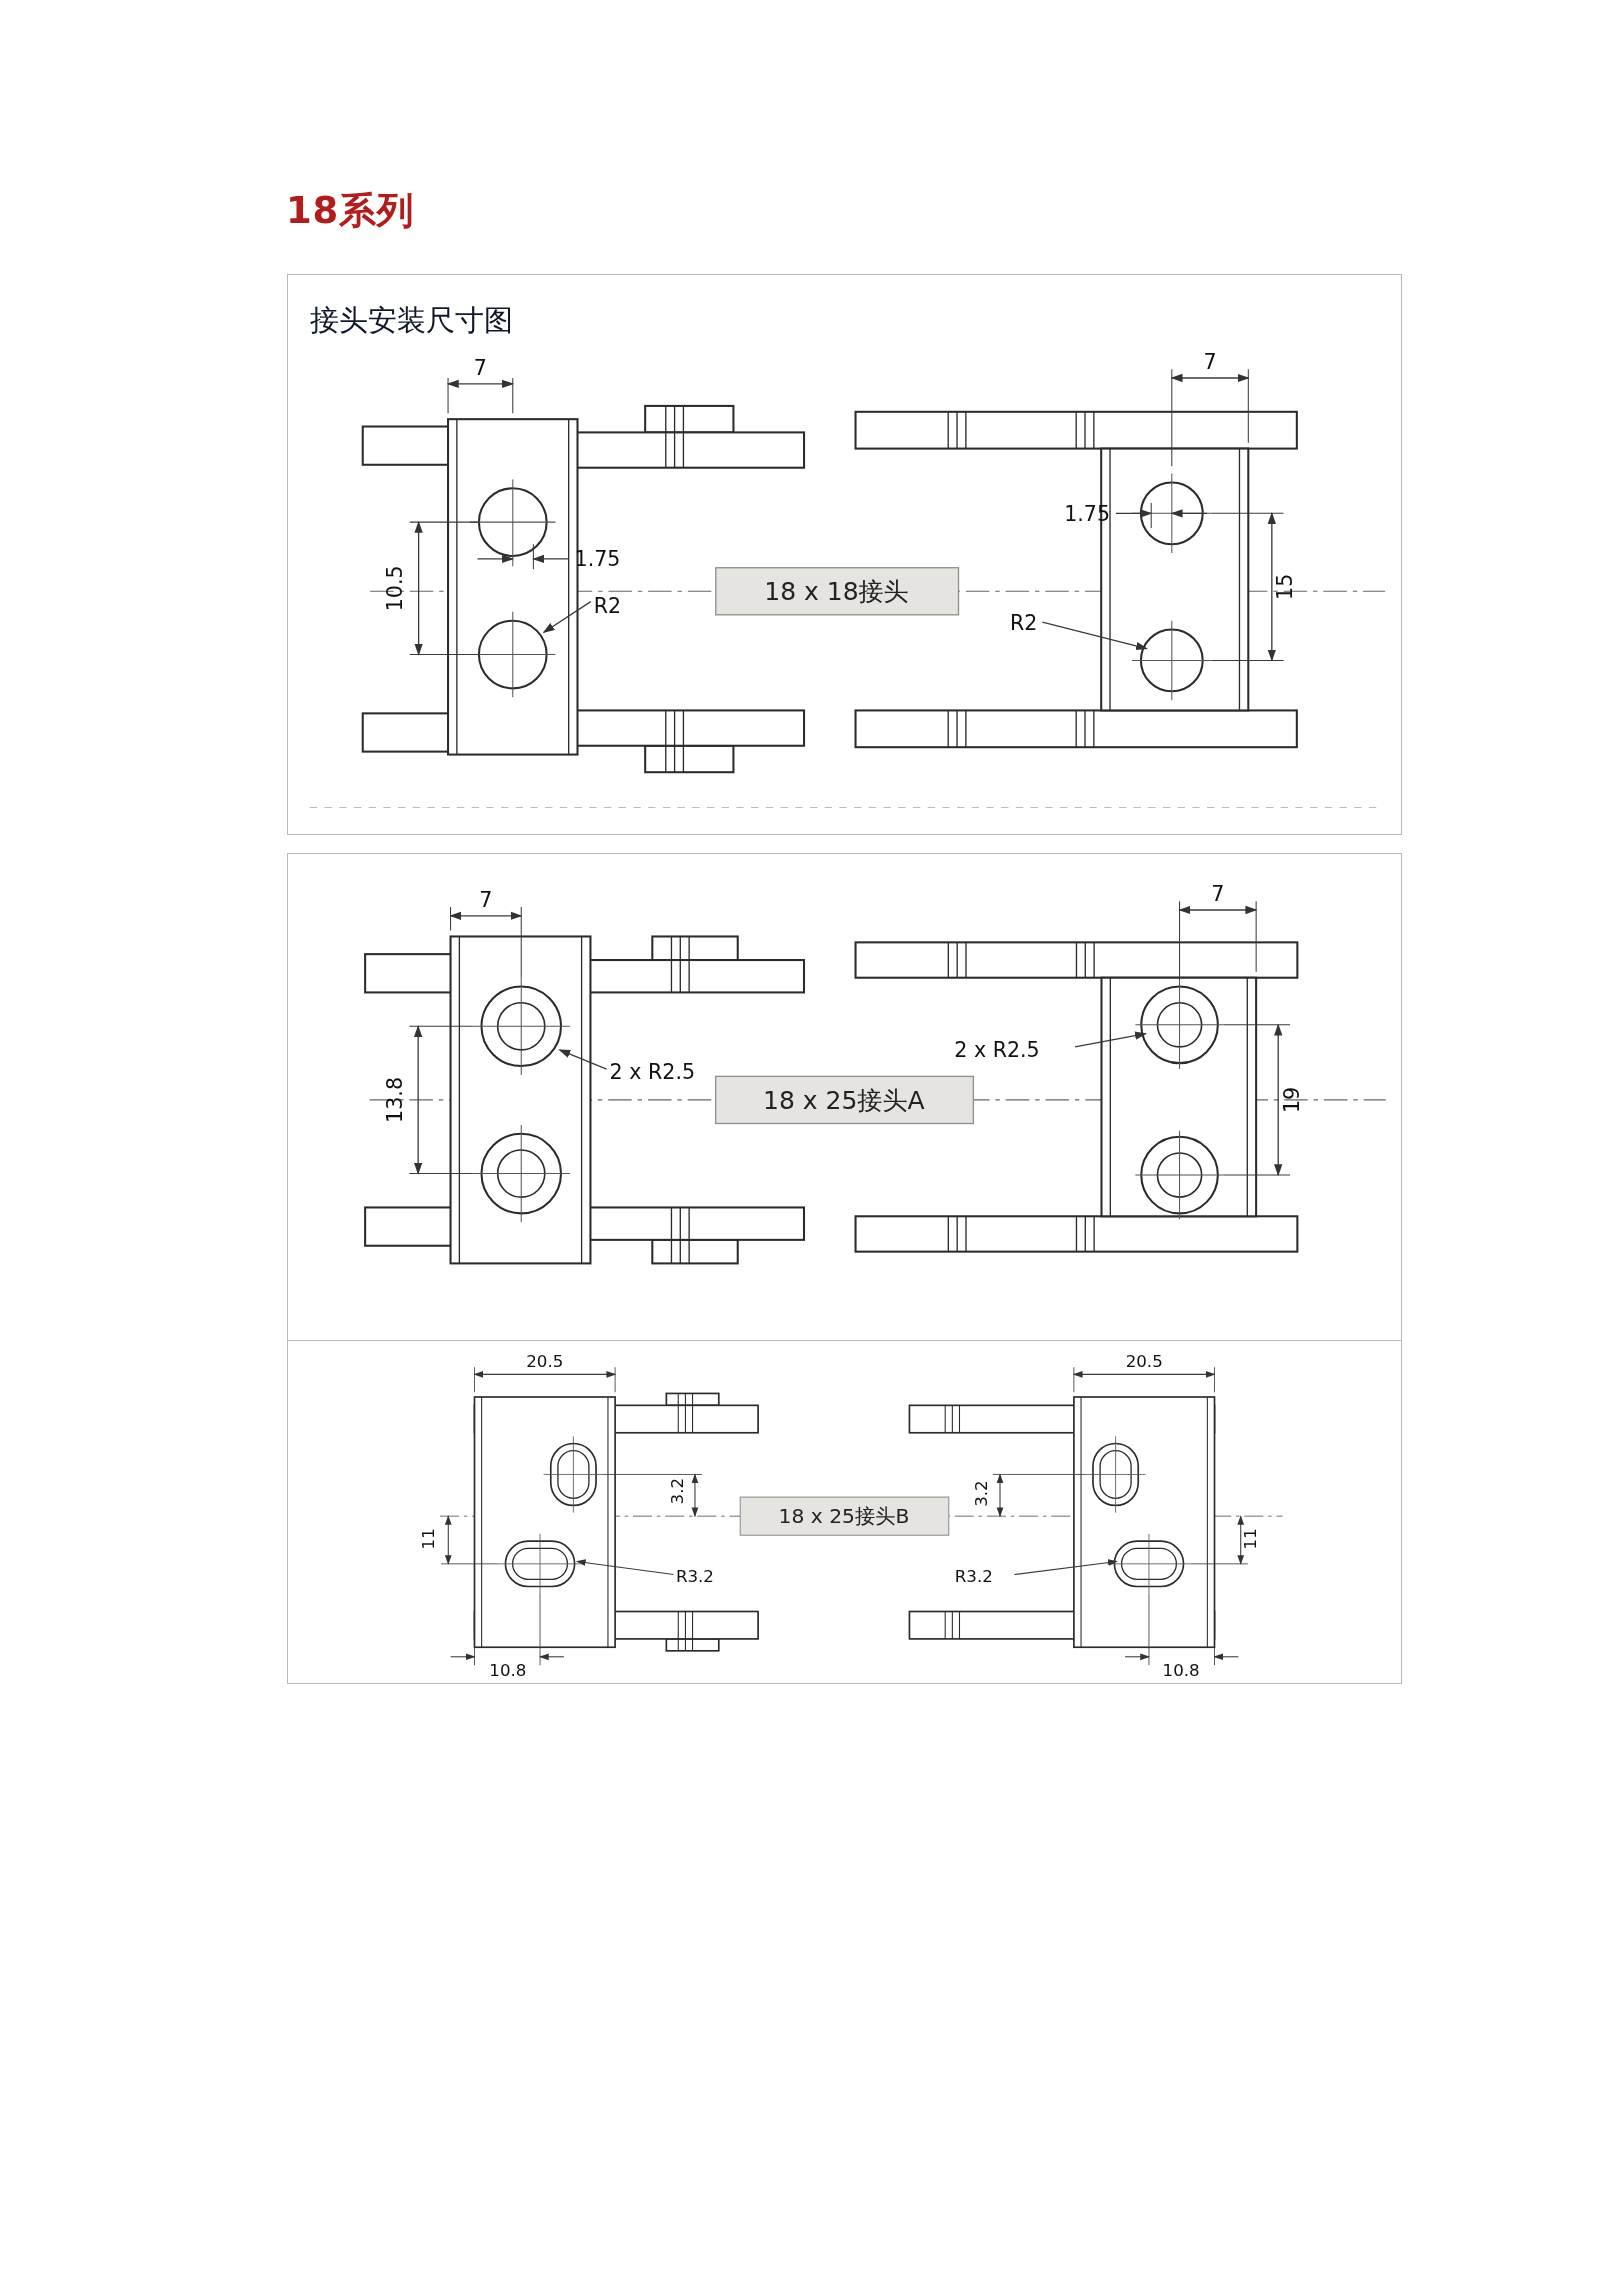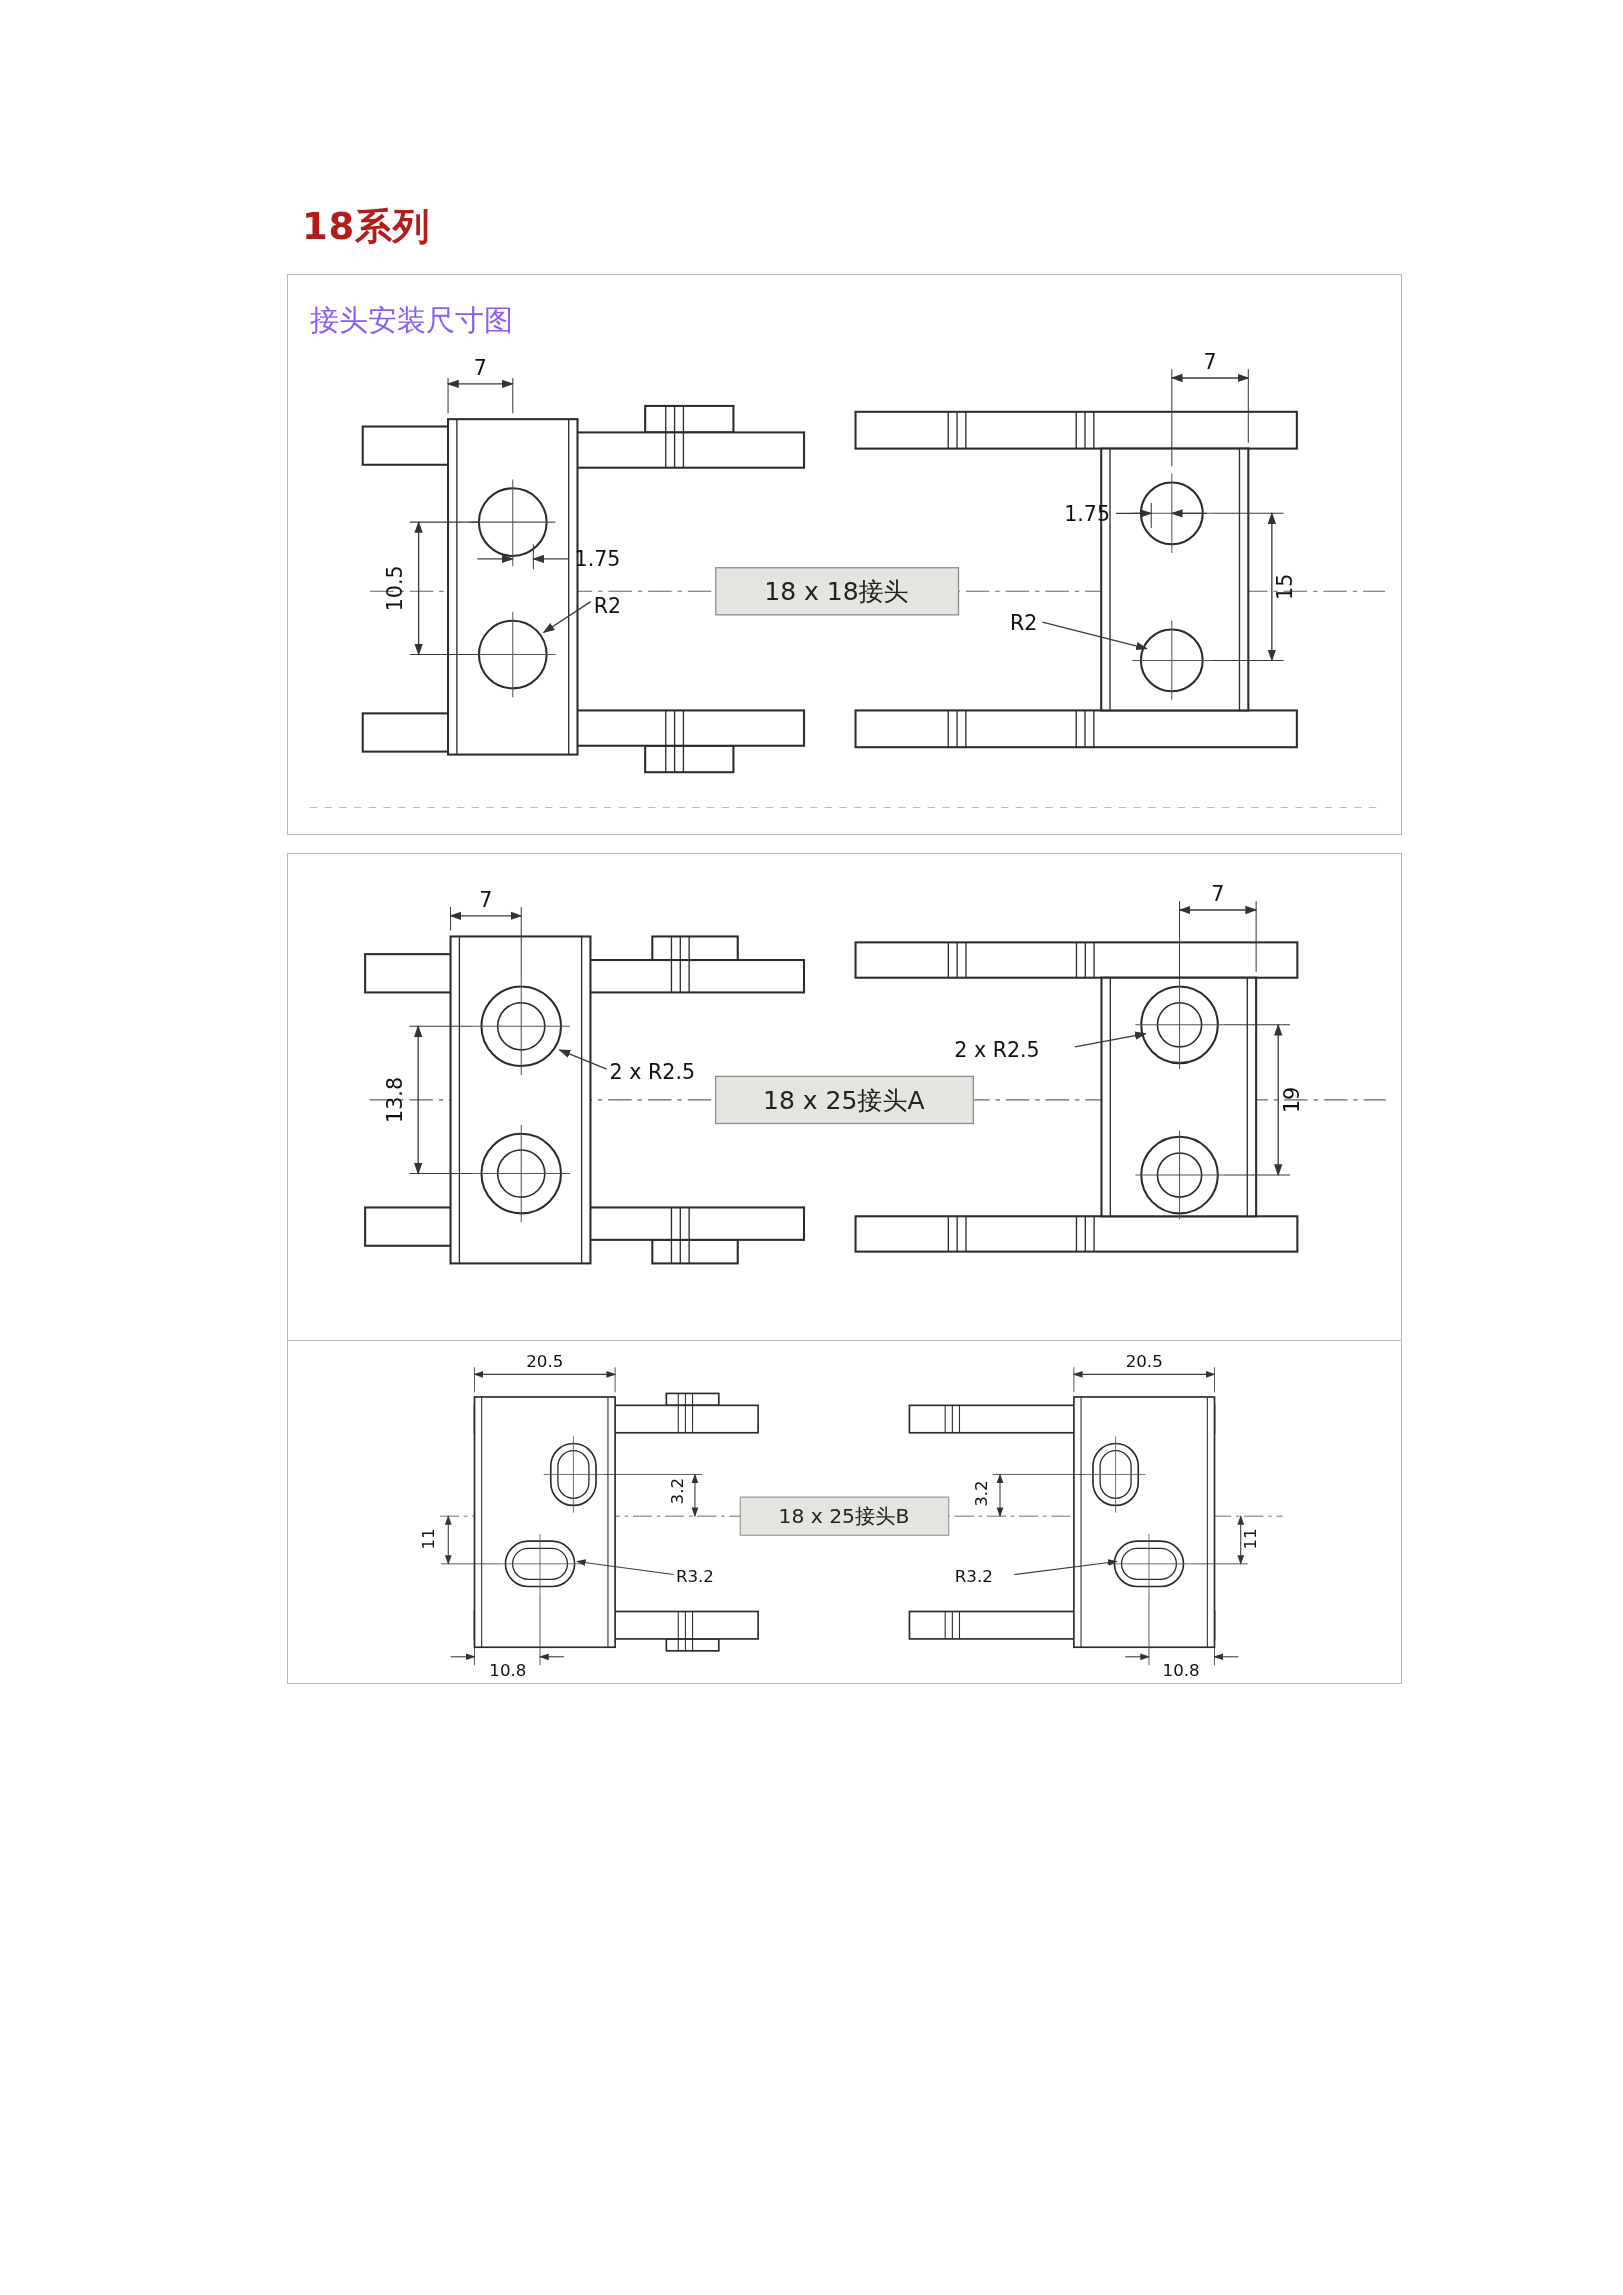--- a/index.html
+++ b/index.html
@@ -1,24 +1,24 @@
 <!DOCTYPE html>
 <html style="font-size:10.5px"><head>
 <meta charset="utf-8">
 <style>
   html,body{margin:0;padding:0;background:#ffffff;}
   .page{position:relative;width:1623px;height:2295px;background:#ffffff;overflow:hidden;
         font-family:"DejaVu Sans",sans-serif;}
-  .title{position:absolute;left:286px;top:186px;margin:16px;font-size:37px;font-weight:bold;
+  .title{position:absolute;left:286px;top:186px;margin:0;font-size:37px;font-weight:bold;
          color:#b21c1c;letter-spacing:0.7px;}
   .panel{position:absolute;left:287px;width:1115px;border:1.3px solid #b8b8b8;background:#ffffff;box-sizing:border-box;}
   .panel-1{top:274px;height:561px;}
   .panel-2{top:853px;height:488px;}
   .panel-3{top:1340px;height:344px;}
-  .panel-header{position:absolute;left:22px;top:26px;font-size:29px;color:#8b5cf6;z-index:3;}
+  .panel-header{position:absolute;left:22px;top:26px;font-size:29px;color:#0f172a;z-index:3;}
   svg.drawing{position:absolute;left:0;top:0;width:100%;height:100%;}
 
   
   .part{fill:#ffffff;stroke:#2b2b2b;stroke-width:1.4;}
   .hole{fill:#ffffff;stroke:#2b2b2b;stroke-width:1.4;}
   .hole-inner{fill:none;stroke:#2b2b2b;stroke-width:1.1;}
   .ol-thin{stroke:#2b2b2b;stroke-width:0.9;fill:none;}
   .detail{stroke:#2b2b2b;stroke-width:0.9;fill:none;}
   .cross{stroke:#555555;stroke-width:0.7;fill:none;}
   .dimline{stroke:#3a3a3a;stroke-width:0.9;fill:none;}

